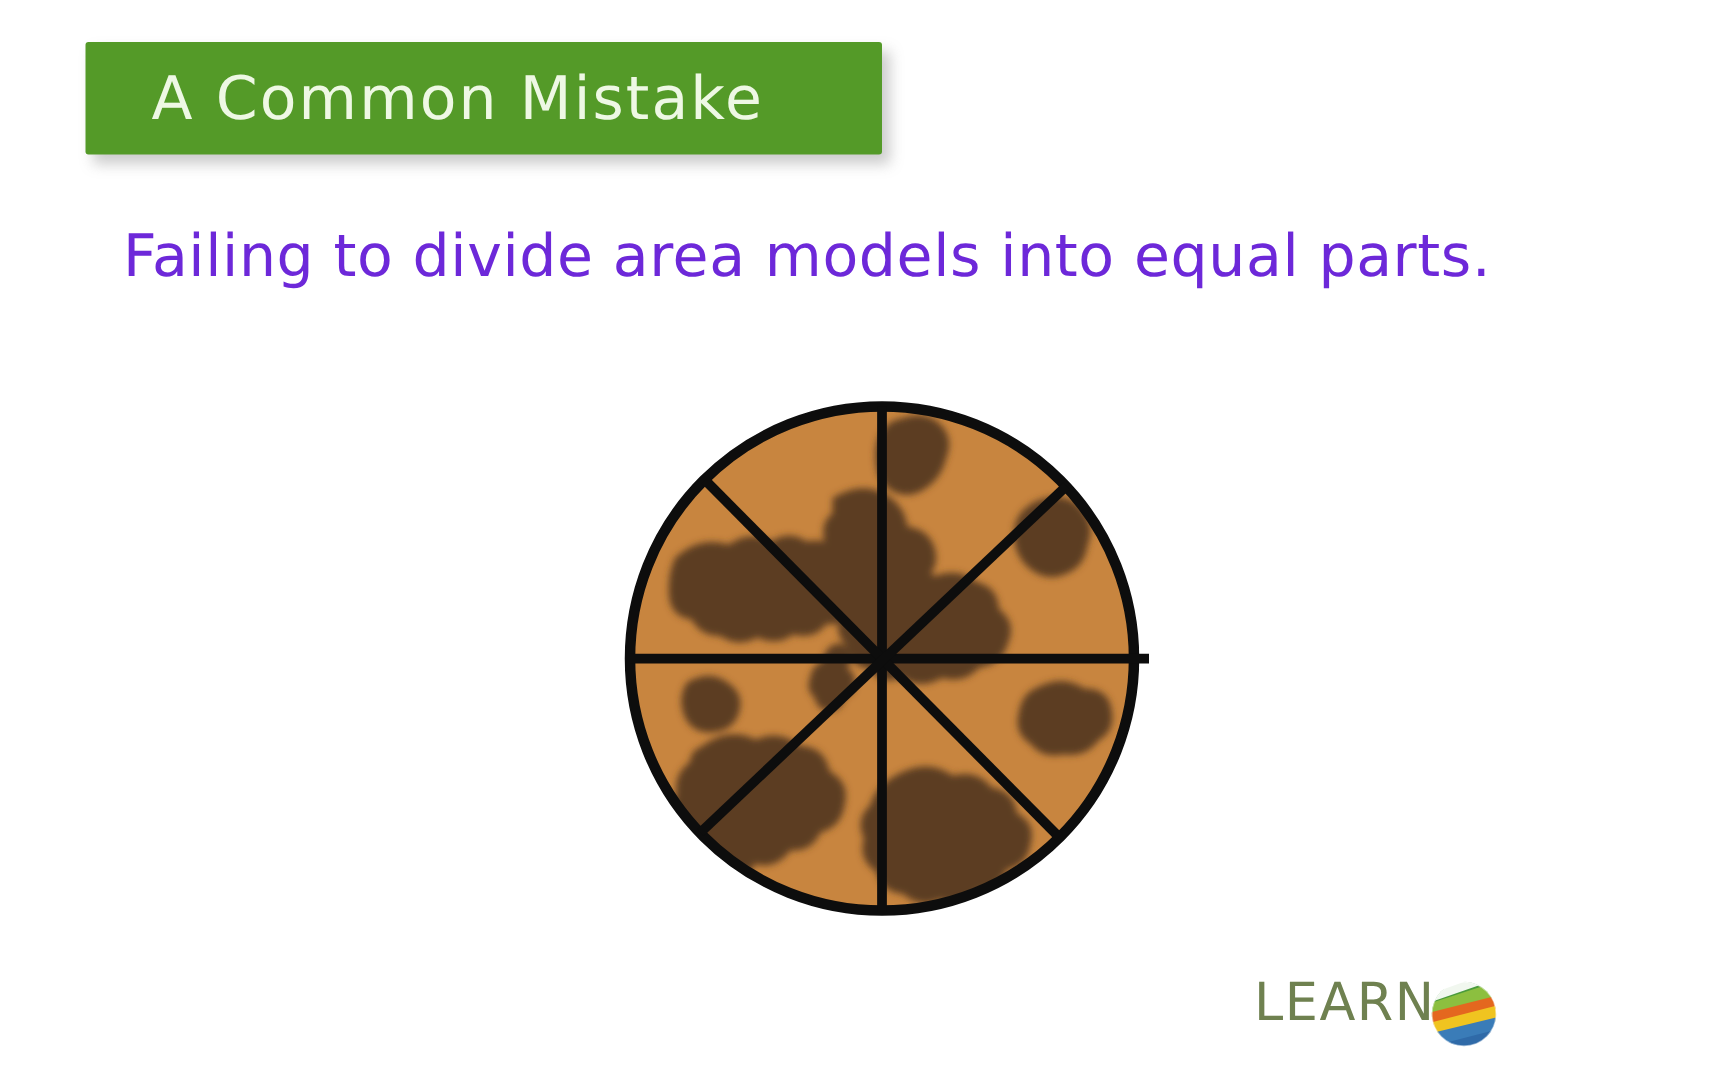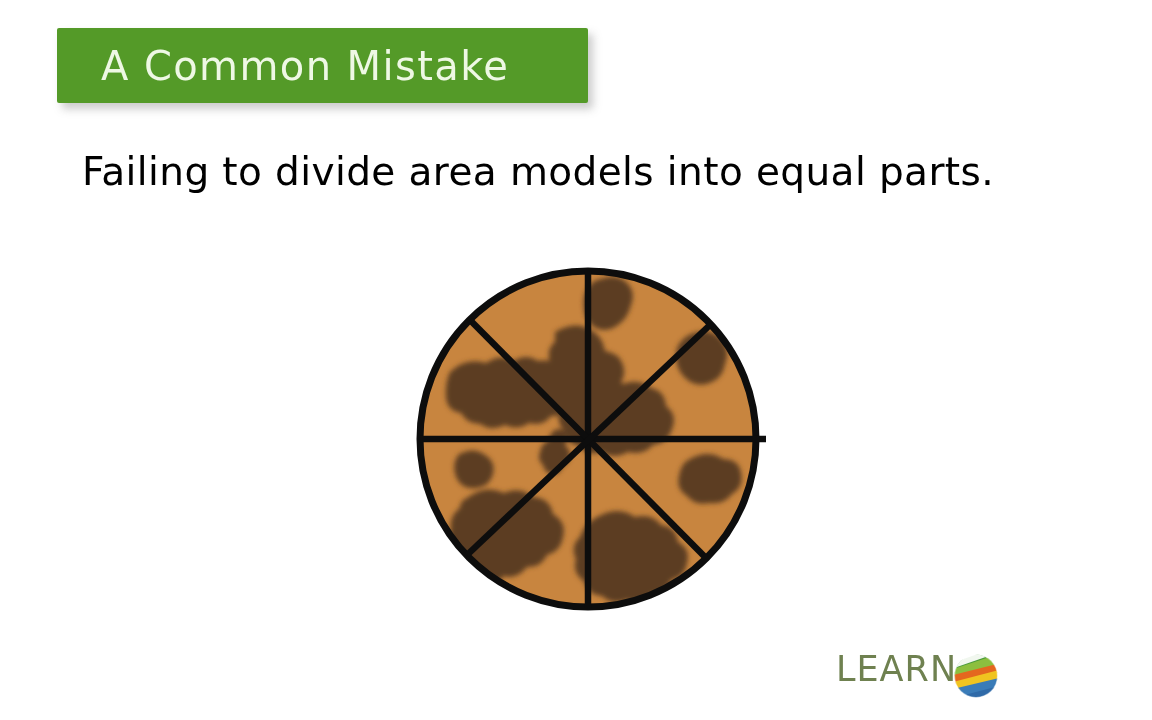--- a/index.html
+++ b/index.html
@@ -41,21 +41,21 @@
     white-space: nowrap;
     line-height: 1;
   }
 
   
   #body-text {
     position: absolute;
     left: 82px;
     top: 147px;
     width: 960px;
-    color: #000000;
+    color: #6d28d9;
     font-family: "DejaVu Sans", sans-serif;
     font-size: 39px;
     font-weight: 400;
     letter-spacing: 0.4px;
     line-height: 1.30;
   }
 
   
   #cookie-figure {
     position: absolute;

